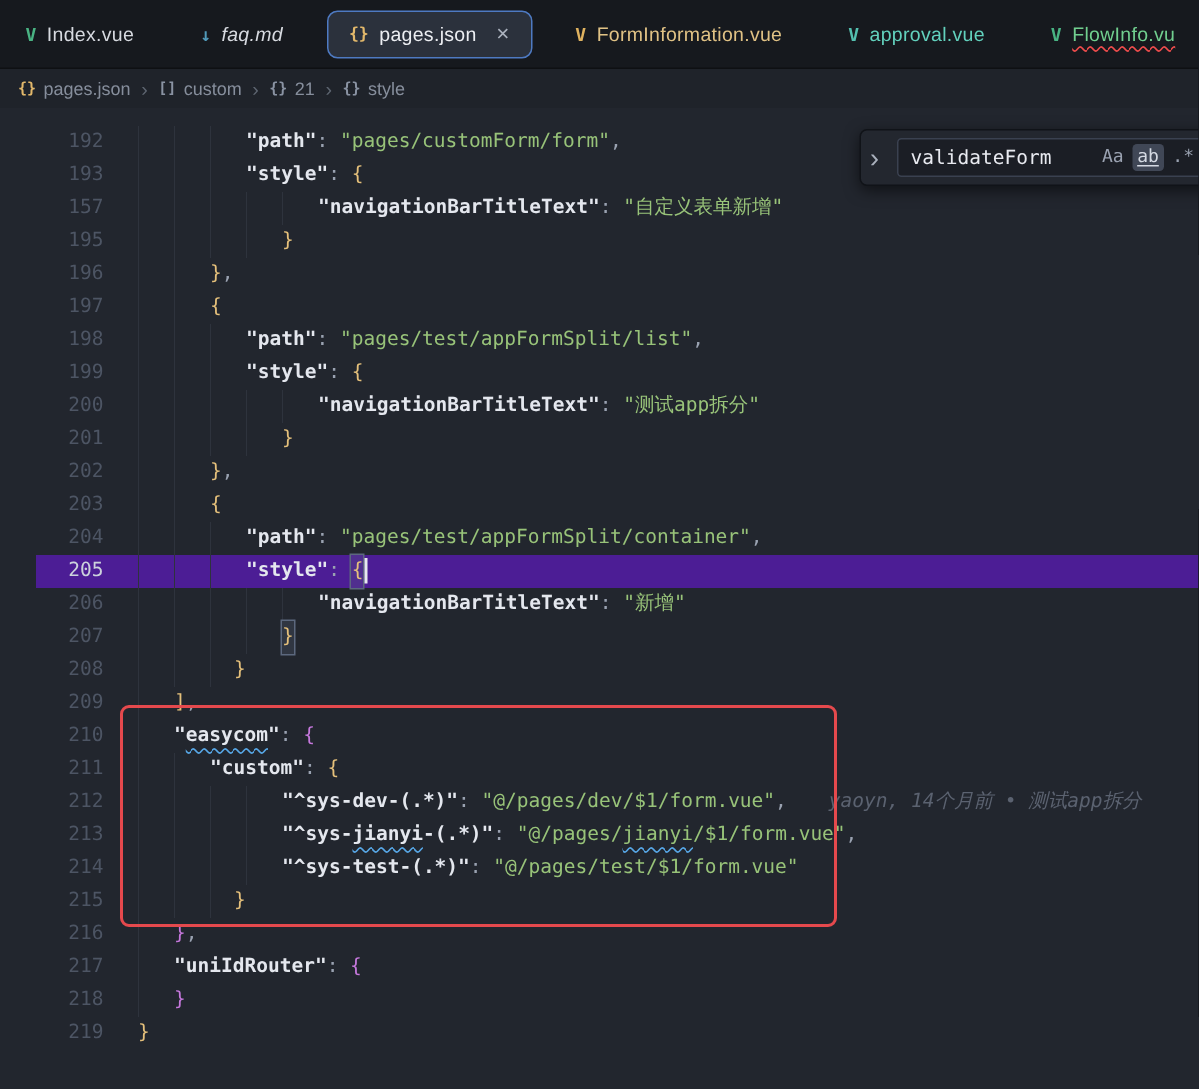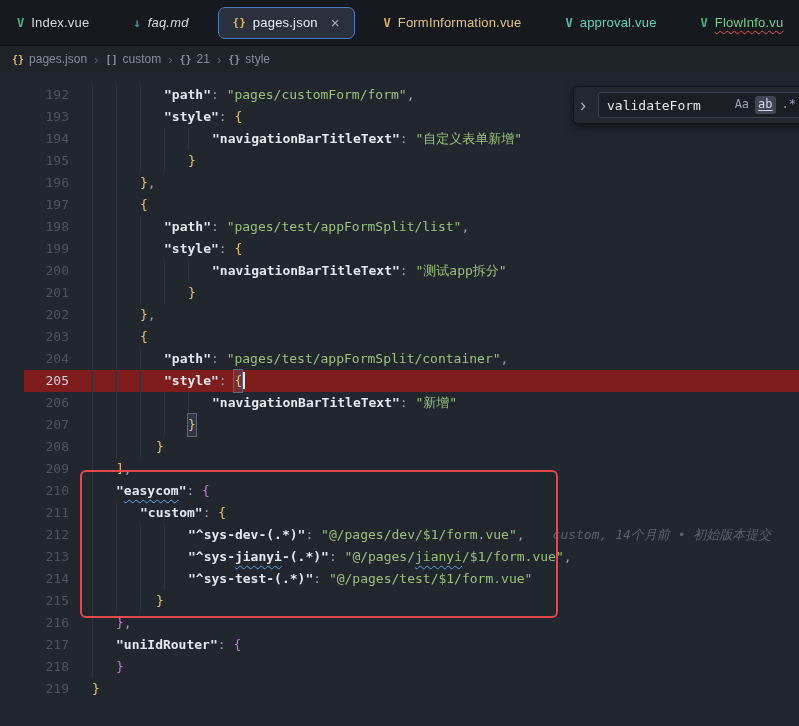--- a/index.html
+++ b/index.html
@@ -34,21 +34,21 @@
     padding-left:12px; background:#1f232a; font-size:12px; color:#868e9c;
   }
   .crumb { display:flex; align-items:center; gap:5px; cursor:pointer; }
   .crumb-icon { font-family:"DejaVu Sans Mono",monospace; font-size:10px; font-weight:700; }
   .crumb-sep { color:#5d6570; font-size:13px; }
 
   
   #editor { position:relative; height:654px; }
   #lines { padding-top:12px; font:13px/22px "DejaVu Sans Mono", monospace;padding-left:24px; }
   .line { display:flex; height:22px; white-space:pre; cursor:text; }
-  .line.current { background:#7f1d1d; }
+  .line.current { background:#4c1d95; }
   .gutter {
     flex:none; width:68px; padding-right:23px; text-align:right;
     color:#4d5564; user-select:none;
   }
   .line.current .gutter { color:#ccd2dc; }
   .code { flex:1; display:flex; align-items:stretch; }
   .code > span { display:inline-block; }
   .ind {
     flex:none; align-self:stretch;
     background-image:linear-gradient(90deg,#2e333d 1px, transparent 1px);
@@ -149,39 +149,39 @@
       <span class="crumb">
         <span class="crumb-icon" style="color: rgb(138, 147, 163);">{}</span>
         <span>style</span>
       </span>
     </div>
 
   <div id="editor">
     <div id="lines">
         <div class="line"><span class="gutter">192</span><span class="code"><span class="ind" style="width: 72px;"></span><span class="tk-k">"path"</span><span class="tk-p">: </span><span class="tk-s">"pages/customForm/form"</span><span class="tk-p">,</span></span></div>
         <div class="line"><span class="gutter">193</span><span class="code"><span class="ind" style="width: 72px;"></span><span class="tk-k">"style"</span><span class="tk-p">: </span><span class="tk-bg">{</span></span></div>
-        <div class="line"><span class="gutter">194</span><span class="code"><span class="ind" style="width: 120px;"></span><span class="tk-k">"navigationBarTitleText"</span><span class="tk-p">: </span><span class="tk-s">"自定义表单新增"</span></span></div>
+        <div class="line"><span class="gutter">157</span><span class="code"><span class="ind" style="width: 120px;"></span><span class="tk-k">"navigationBarTitleText"</span><span class="tk-p">: </span><span class="tk-s">"自定义表单新增"</span></span></div>
         <div class="line"><span class="gutter">195</span><span class="code"><span class="ind" style="width: 96px;"></span><span class="tk-bg">}</span></span></div>
         <div class="line"><span class="gutter">196</span><span class="code"><span class="ind" style="width: 48px;"></span><span class="tk-bg">}</span><span class="tk-p">,</span></span></div>
         <div class="line"><span class="gutter">197</span><span class="code"><span class="ind" style="width: 48px;"></span><span class="tk-bg">{</span></span></div>
         <div class="line"><span class="gutter">198</span><span class="code"><span class="ind" style="width: 72px;"></span><span class="tk-k">"path"</span><span class="tk-p">: </span><span class="tk-s">"pages/test/appFormSplit/list"</span><span class="tk-p">,</span></span></div>
         <div class="line"><span class="gutter">199</span><span class="code"><span class="ind" style="width: 72px;"></span><span class="tk-k">"style"</span><span class="tk-p">: </span><span class="tk-bg">{</span></span></div>
         <div class="line"><span class="gutter">200</span><span class="code"><span class="ind" style="width: 120px;"></span><span class="tk-k">"navigationBarTitleText"</span><span class="tk-p">: </span><span class="tk-s">"测试app拆分"</span></span></div>
         <div class="line"><span class="gutter">201</span><span class="code"><span class="ind" style="width: 96px;"></span><span class="tk-bg">}</span></span></div>
         <div class="line"><span class="gutter">202</span><span class="code"><span class="ind" style="width: 48px;"></span><span class="tk-bg">}</span><span class="tk-p">,</span></span></div>
         <div class="line"><span class="gutter">203</span><span class="code"><span class="ind" style="width: 48px;"></span><span class="tk-bg">{</span></span></div>
         <div class="line"><span class="gutter">204</span><span class="code"><span class="ind" style="width: 72px;"></span><span class="tk-k">"path"</span><span class="tk-p">: </span><span class="tk-s">"pages/test/appFormSplit/container"</span><span class="tk-p">,</span></span></div>
         <div class="line current"><span class="gutter">205</span><span class="code"><span class="ind" style="width: 72px;"></span><span class="tk-k">"style"</span><span class="tk-p">: </span><span class="tk-bg match">{</span><span class="cursor"></span></span></div>
         <div class="line"><span class="gutter">206</span><span class="code"><span class="ind" style="width: 120px;"></span><span class="tk-k">"navigationBarTitleText"</span><span class="tk-p">: </span><span class="tk-s">"新增"</span></span></div>
         <div class="line"><span class="gutter">207</span><span class="code"><span class="ind" style="width: 96px;"></span><span class="tk-bg match">}</span></span></div>
         <div class="line"><span class="gutter">208</span><span class="code"><span class="ind" style="width: 64px;"></span><span class="tk-bg">}</span></span></div>
         <div class="line"><span class="gutter">209</span><span class="code"><span class="ind" style="width: 24px;"></span><span class="tk-bg">]</span><span class="tk-p">,</span></span></div>
         <div class="line"><span class="gutter">210</span><span class="code"><span class="ind" style="width: 24px;"></span><span class="tk-k">"</span><span class="tk-k squiggle" style="text-decoration-color: rgb(87, 168, 232);">easycom</span><span class="tk-k">"</span><span class="tk-p">: </span><span class="tk-bm">{</span></span></div>
         <div class="line"><span class="gutter">211</span><span class="code"><span class="ind" style="width: 48px;"></span><span class="tk-k">"custom"</span><span class="tk-p">: </span><span class="tk-bg">{</span></span></div>
-        <div class="line"><span class="gutter">212</span><span class="code"><span class="ind" style="width: 96px;"></span><span class="tk-k">"^sys-dev-(.*)"</span><span class="tk-p">: </span><span class="tk-s">"@/pages/dev/$1/form.vue"</span><span class="tk-p">,</span><span class="blame">custom, 14个月前 • 初始版本提交</span></span></div>
+        <div class="line"><span class="gutter">212</span><span class="code"><span class="ind" style="width: 96px;"></span><span class="tk-k">"^sys-dev-(.*)"</span><span class="tk-p">: </span><span class="tk-s">"@/pages/dev/$1/form.vue"</span><span class="tk-p">,</span><span class="blame">yaoyn, 14个月前 • 测试app拆分</span></span></div>
         <div class="line"><span class="gutter">213</span><span class="code"><span class="ind" style="width: 96px;"></span><span class="tk-k">"^sys-</span><span class="tk-k squiggle" style="text-decoration-color: rgb(87, 168, 232);">jianyi</span><span class="tk-k">-(.*)"</span><span class="tk-p">: </span><span class="tk-s">"@/pages/</span><span class="tk-s squiggle" style="text-decoration-color: rgb(87, 168, 232);">jianyi</span><span class="tk-s">/$1/form.vue"</span><span class="tk-p">,</span></span></div>
         <div class="line"><span class="gutter">214</span><span class="code"><span class="ind" style="width: 96px;"></span><span class="tk-k">"^sys-test-(.*)"</span><span class="tk-p">: </span><span class="tk-s">"@/pages/test/$1/form.vue"</span></span></div>
         <div class="line"><span class="gutter">215</span><span class="code"><span class="ind" style="width: 64px;"></span><span class="tk-bg">}</span></span></div>
         <div class="line"><span class="gutter">216</span><span class="code"><span class="ind" style="width: 24px;"></span><span class="tk-bm">}</span><span class="tk-p">,</span></span></div>
         <div class="line"><span class="gutter">217</span><span class="code"><span class="ind" style="width: 24px;"></span><span class="tk-k">"uniIdRouter"</span><span class="tk-p">: </span><span class="tk-bm">{</span></span></div>
         <div class="line"><span class="gutter">218</span><span class="code"><span class="ind" style="width: 24px;"></span><span class="tk-bm">}</span></span></div>
         <div class="line"><span class="gutter">219</span><span class="code"><span class="ind" style="width: 0px;"></span><span class="tk-bg">}</span></span></div>
       </div>
 
     <div id="redbox"></div>

